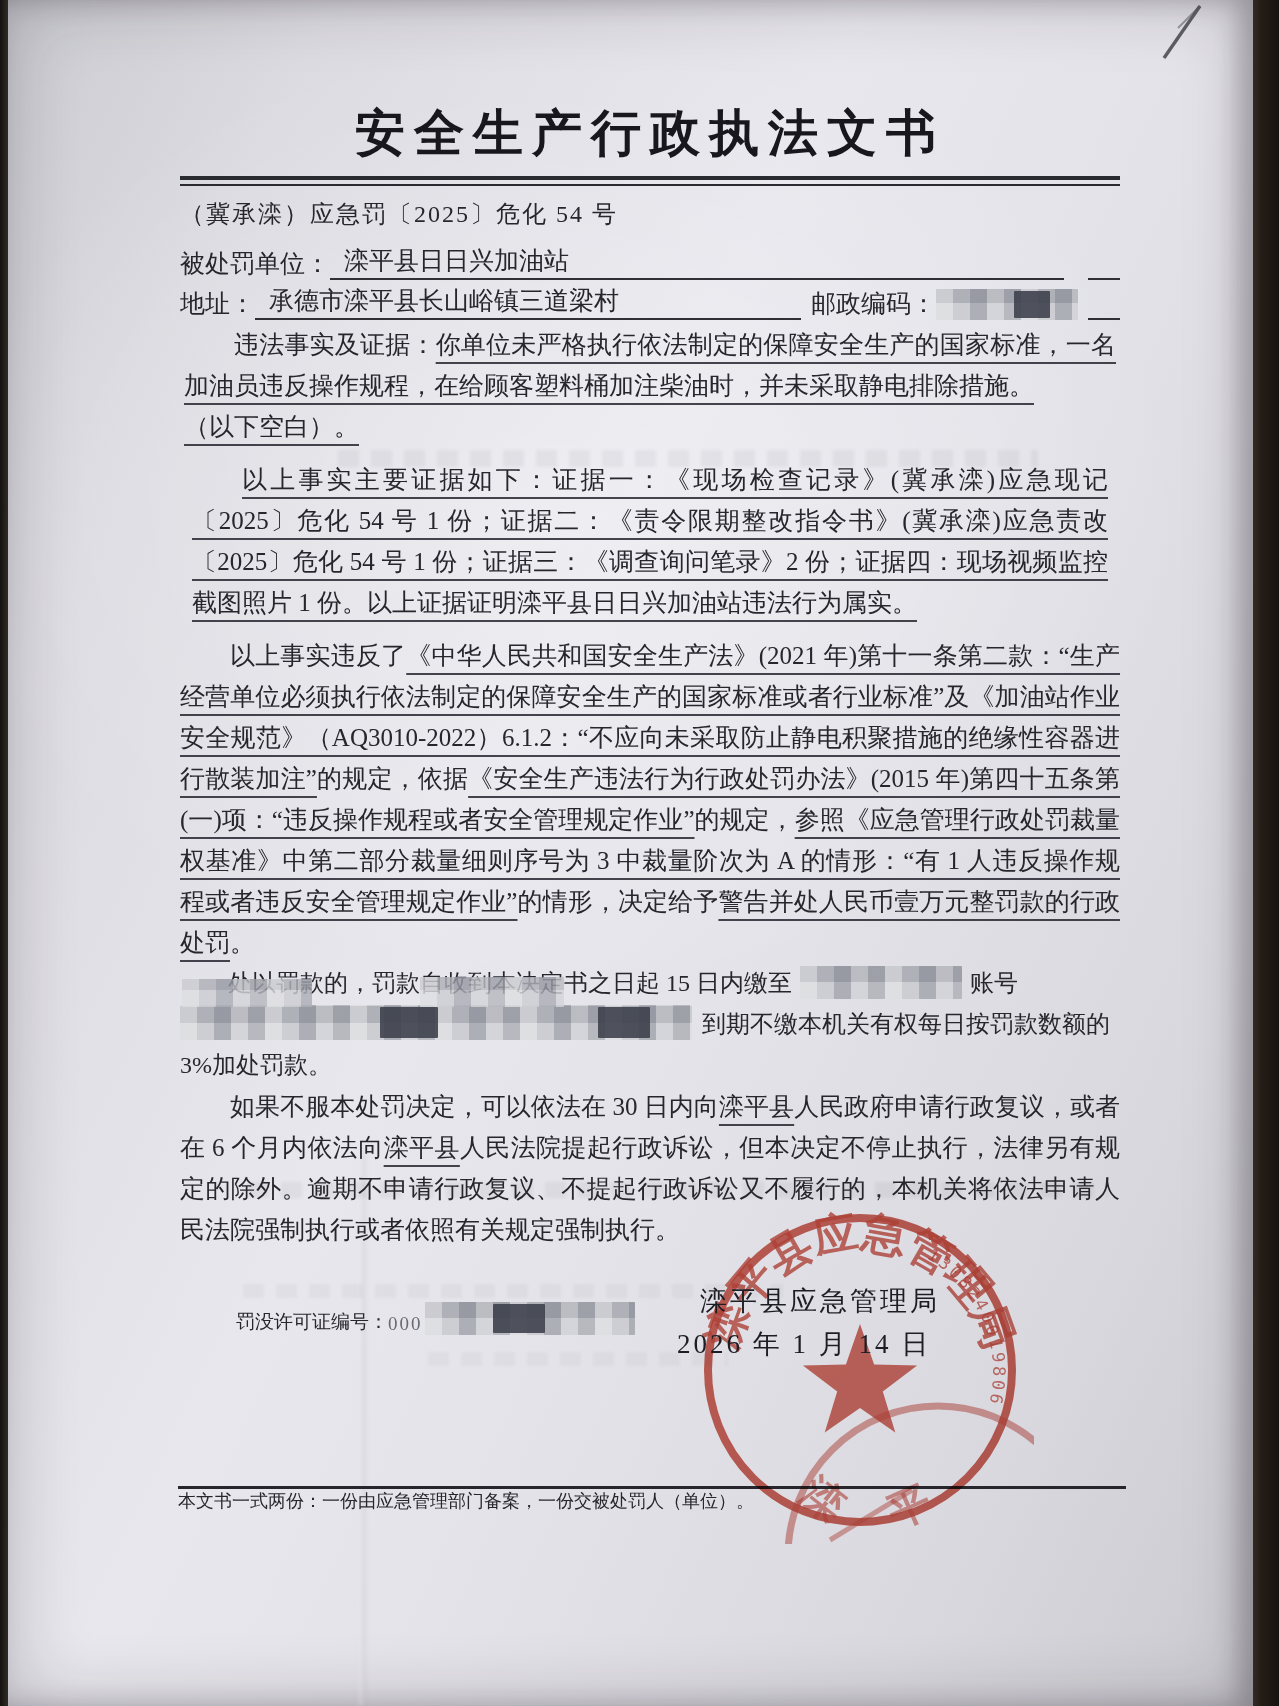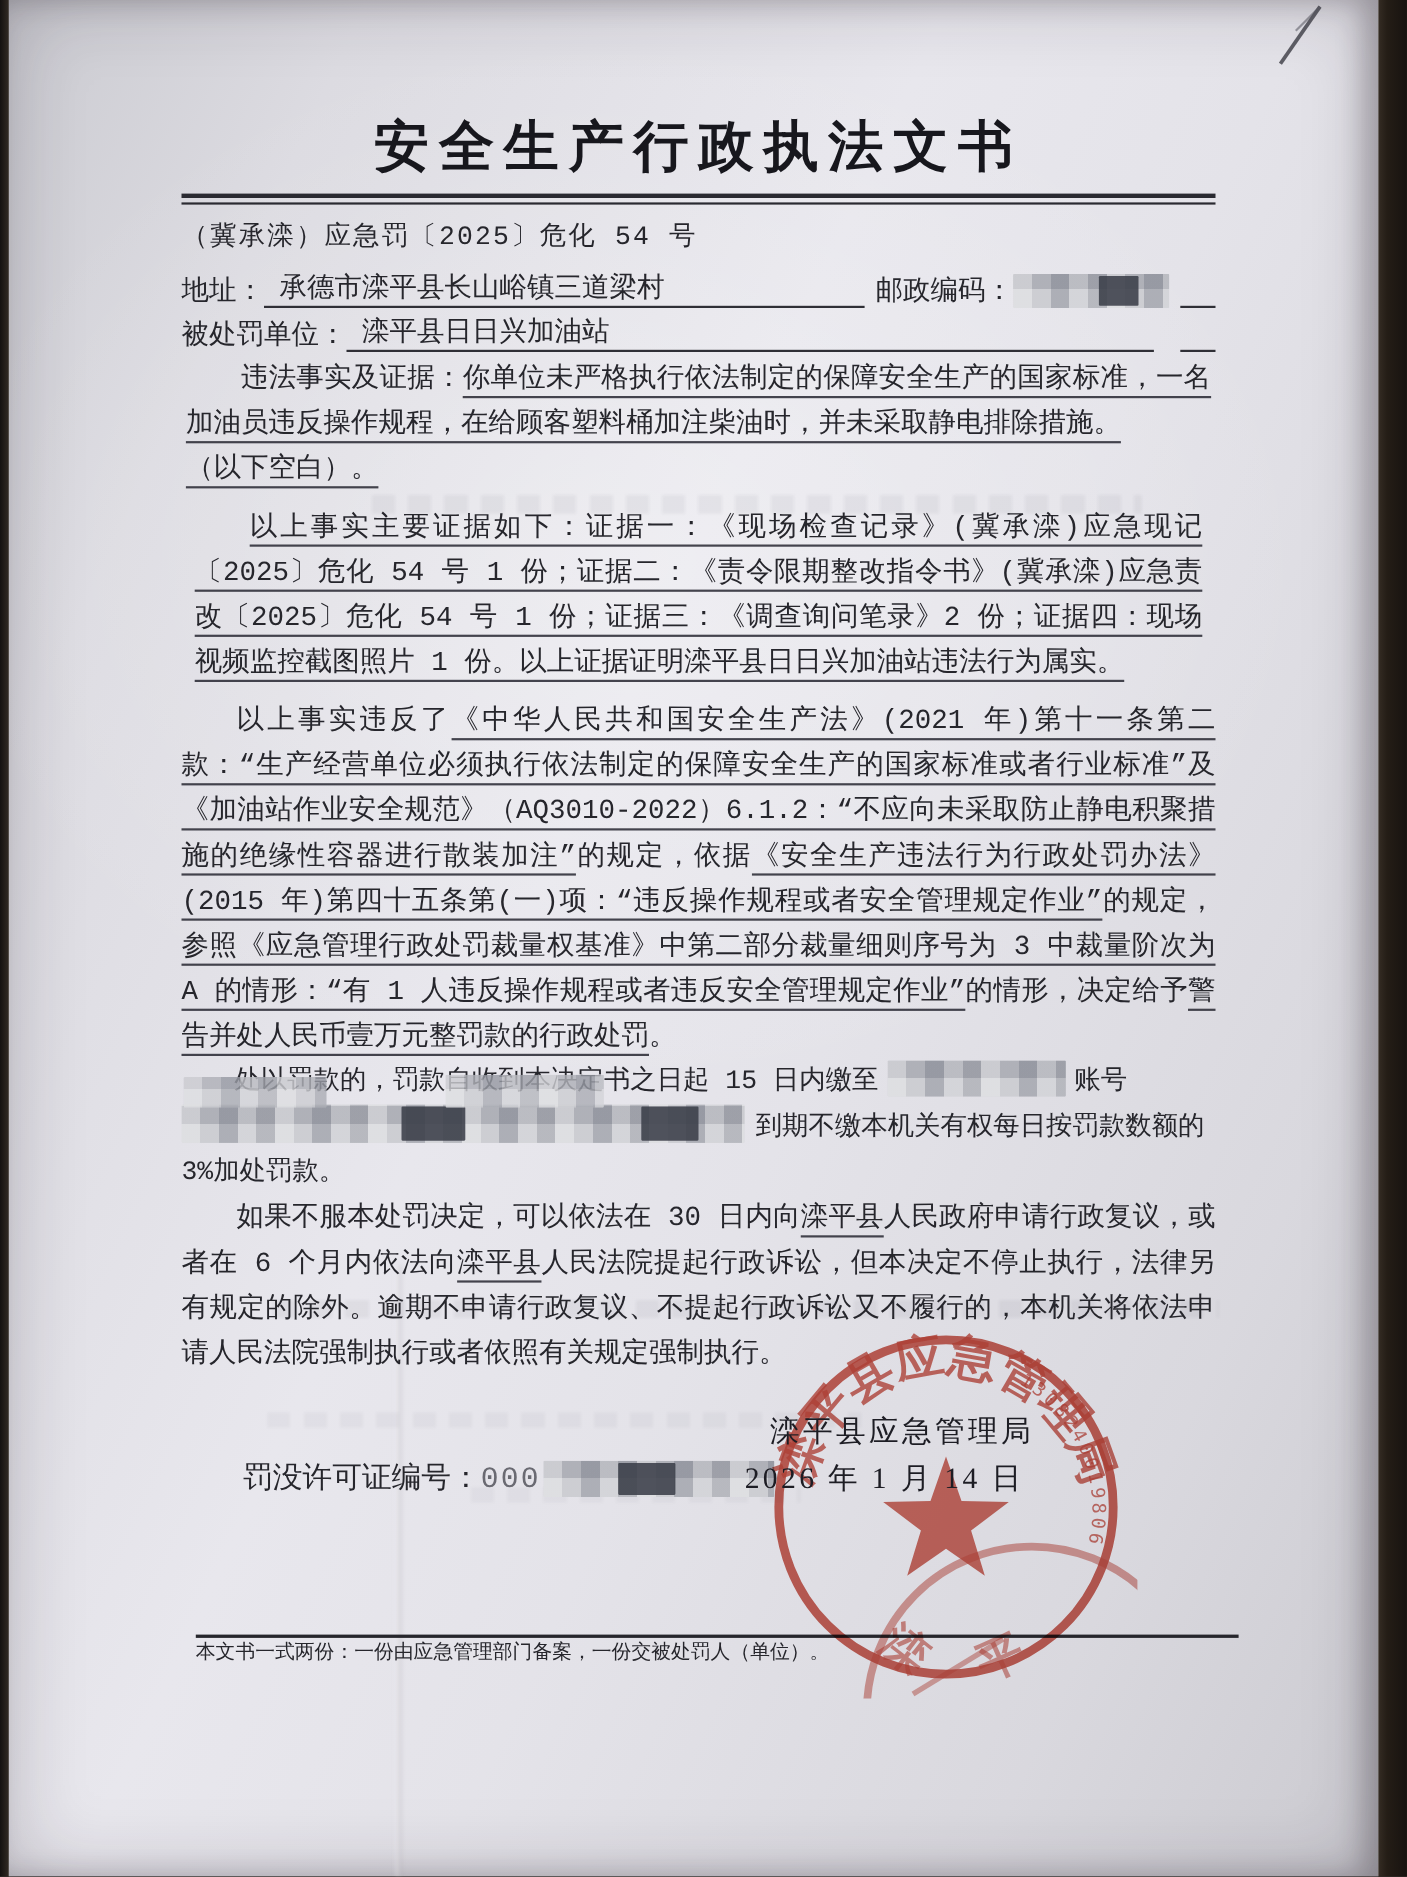--- a/index.html
+++ b/index.html
@@ -9,21 +9,21 @@
     linear-gradient(270deg,#171310 0,#241d16 18px,#3c332a 30px,transparent 44px),
     #2a241e;}
   .paper{position:absolute;left:8px;top:0;right:26px;bottom:0;
     background:
       radial-gradient(ellipse 900px 700px at 45% 30%, rgba(255,255,255,.30), rgba(255,255,255,0) 70%),
       linear-gradient(115deg,#cbcbd1 0%,#dcdbe1 16%,#e8e7ed 42%,#e4e3e9 58%,#d9d8de 82%,#cbcad0 100%);
     box-shadow:inset 0 0 70px rgba(30,25,35,.22), inset -14px 0 24px rgba(30,25,30,.25);}
   .crease{position:absolute;left:352px;top:1150px;width:5px;height:556px;
     background:linear-gradient(90deg,rgba(255,255,255,.5),rgba(120,115,125,.25));
     filter:blur(2px);}
-  .content{position:absolute;left:157px;top:0;width:940px;color:#26262c;font-family:Liberation Mono, monospace;}
+  .content{position:absolute;left:172px;top:0;width:940px;color:#26262c;}
   .series-title{margin-top:100px;text-align:center;font-size:50px;font-weight:900;
     letter-spacing:9px;color:#17171d;}
   .rule2{margin-top:9px;height:4px;border-top:4px solid #2a2a31;border-bottom:2px solid #2a2a31;}
   .doc-title{margin-top:8px;text-align:center;font-size:41px;font-weight:900;
     letter-spacing:12px;color:#1a1a20;}
   .doc-number{margin-top:12px;font-size:24px;letter-spacing:2px;}
   .form{margin-top:10px;font-size:25px;}
   .form-row{display:flex;align-items:flex-end;height:40px;}
   .lbl{white-space:nowrap;}
   .fill{border-bottom:2px solid #2f2f36;padding:0 6px 1px 14px;white-space:nowrap;}
@@ -34,21 +34,21 @@
   .para{text-indent:2em;position:relative;}
   .u{text-decoration-line:underline;text-decoration-thickness:1.6px;
      text-underline-offset:9px;text-decoration-color:rgba(38,38,48,.85);}
   .mosaic{display:inline-block;position:relative;vertical-align:-8px;border-radius:1px;
     background-color:#bfc0c6;background-image:
       repeating-linear-gradient(90deg, rgba(255,255,255,.35) 0 17px, rgba(0,0,0,0) 17px 34px,
         rgba(90,95,110,.28) 34px 51px, rgba(255,255,255,.15) 51px 68px, rgba(60,65,80,.15) 68px 85px),
       repeating-linear-gradient(0deg, rgba(255,255,255,.22) 0 17px, rgba(80,85,100,.14) 17px 34px);}
   .mcell{position:absolute;top:2px;bottom:2px;background:#3b3f49;opacity:.88;border-radius:1px;}
   .m-overlay{position:absolute;opacity:.82;z-index:2;}
-  .license-row{margin-top:74px;font-size:27px;display:flex;align-items:flex-end;}
+  .license-row{margin-top:52px;font-size:19px;display:flex;align-items:flex-end;}
   .ghost{position:absolute;filter:blur(1.5px);opacity:.6;background:
     repeating-linear-gradient(90deg, rgba(60,60,75,.10) 0 21px, rgba(0,0,0,0) 21px 33px);}
   .sig{position:absolute;z-index:6;color:#1d1d24;font-size:27px;letter-spacing:3px;white-space:nowrap;}
   .seal-wrap{position:absolute;left:678px;top:1196px;width:348px;height:348px;z-index:5;
     mix-blend-mode:multiply;opacity:.93;}
   .footer{position:absolute;left:170px;width:948px;top:1486px;z-index:2;
     border-top:3px solid #26262c;padding-top:0;font-size:18px;color:#26262c;}
   .pen-mark{position:absolute;left:1130px;top:0;width:90px;height:80px;z-index:4;}
 </style>
 </head>
@@ -64,32 +64,32 @@
     <div class="ghost" style="left:420px;top:1352px;width:300px;height:14px;opacity:.4;"></div>
 
     <div class="content">
 
       <div class="series-title">安全生产行政执法文书</div>
       <div class="rule2"></div>
       <div class="doc-number">（冀承滦）应急罚〔2025〕危化 54 号</div>
 
       <div class="form">
         <div class="form-row">
+          <span class="lbl">被处罚单位：</span>
+          <span class="fill grow">滦平县日日兴加油站</span>
+          <span class="tail"></span>
+        </div>
+        <div class="form-row">
           <span class="lbl">地址：</span>
           <span class="fill grow">承德市滦平县长山峪镇三道梁村</span>
           <span class="lbl" style="margin-left:10px;">邮政编码：</span>
           <span class="mosaic" style="width:142px;height:31px;">
             <span class="mcell" style="left:78px;width:36px;"></span>
           </span>
           <span class="tail" style="margin-left:10px;"></span>
-        </div>
-        <div class="form-row">
-          <span class="lbl">被处罚单位：</span>
-          <span class="fill grow">滦平县日日兴加油站</span>
-          <span class="tail"></span>
         </div>
       </div>
 
       <div class="paras">
 
         <p class="para" style="margin:4px;"><span>违法事实及证据：</span><span class="u">你单位未严格执行依法制定的保障安全生产的国家标准，一名加油员违反操作规程，在给顾客塑料桶加注柴油时，并未采取静电排除措施。</span><br><span class="u">（以下空白）。</span></p>
 
         <p class="para" style="margin:12px;"><span class="u">以上事实主要证据如下：证据一：《现场检查记录》(冀承滦)应急现记〔2025〕危化 54 号 1 份；证据二：《责令限期整改指令书》(冀承滦)应急责改〔2025〕危化 54 号 1 份；证据三：《调查询问笔录》2 份；证据四：现场视频监控截图照片 1 份。以上证据证明滦平县日日兴加油站违法行为属实。</span></p>
 
         <p class="para" style="margin:0;"><span>以上事实违反了</span><span class="u">《中华人民共和国安全生产法》(2021 年)第十一条第二款：“生产经营单位必须执行依法制定的保障安全生产的国家标准或者行业标准”及《加油站作业安全规范》（AQ3010-2022）6.1.2：“不应向未采取防止静电积聚措施的绝缘性容器进行散装加注”</span><span>的规定，依据</span><span class="u">《安全生产违法行为行政处罚办法》(2015 年)第四十五条第(一)项：“违反操作规程或者安全管理规定作业”</span><span>的规定，</span><span class="u">参照《应急管理行政处罚裁量权基准》中第二部分裁量细则序号为 3 中裁量阶次为 A 的情形：“有 1 人违反操作规程或者违反安全管理规定作业”</span><span>的情形，决定给予</span><span class="u">警告并处人民币壹万元整罚款的行政处罚</span><span>。</span></p>

